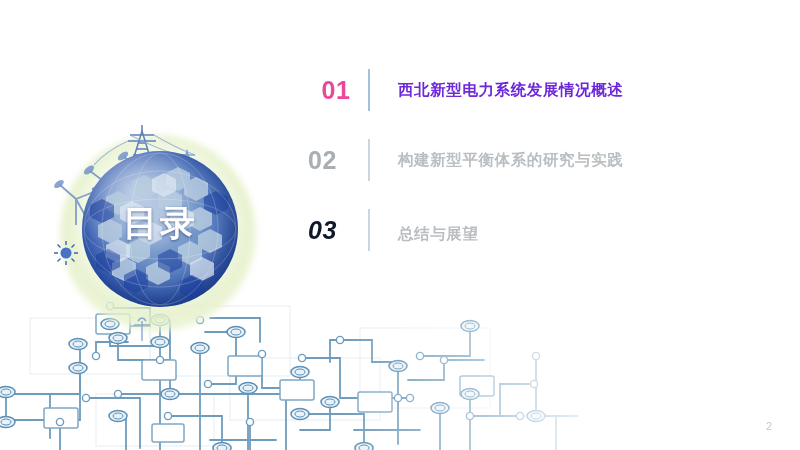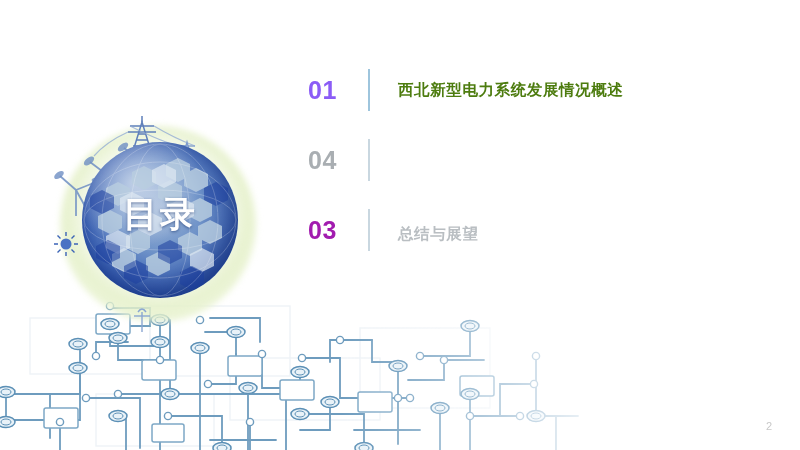--- a/index.html
+++ b/index.html
@@ -33,21 +33,21 @@
     height: 152px;
     pointer-events: none;
     -webkit-mask-image: linear-gradient(to right, rgba(0,0,0,1) 0%, rgba(0,0,0,1) 55%, rgba(0,0,0,.55) 78%, rgba(0,0,0,0) 100%);
     mask-image: linear-gradient(to right, rgba(0,0,0,1) 0%, rgba(0,0,0,1) 55%, rgba(0,0,0,.55) 78%, rgba(0,0,0,0) 100%);
   }
 
   
   #globe-block {
     position: absolute;
     left: 46px;
-    top: 112px;
+    top: 121px;
     width: 230px;
     height: 225px;
   }
   #globe-glow {
     position: absolute;
     left: 14px;
     top: 14px;
     width: 196px;
     height: 196px;
     border-radius: 50%;
@@ -388,32 +388,33 @@
         </g>
       </svg>
       <div class="globe-label">目录</div>
     </div>
   </div>
 
   <div id="content-panel">
 
 
     <div class="toc-row active">
-      <div class="toc-num" style="color: #8b5cf6;">01</div>
+      <div class="toc-num" style="color: #ec4899; text-align: center;">01</div>
       <div class="toc-divider"></div>
-      <div class="toc-label" style="color: #4d7c0f;">西北新型电力系统发展情况概述</div>
+      <div class="toc-label" style="color: #6d28d9;">西北新型电力系统发展情况概述</div>
     </div>
 
     <div class="toc-row inactive">
-      <div class="toc-num" style="color: rgb(169, 174, 178);">04</div>
+      <div class="toc-num" style="color: rgb(169, 174, 178);">02</div>
       <div class="toc-divider"></div>
+      <div class="toc-label" style="color: rgb(185, 190, 194);">构建新型平衡体系的研究与实践</div>
     </div>
 
     <div class="toc-row inactive">
-      <div class="toc-num" style="color: #a21caf;">03</div>
+      <div class="toc-num" style="color: #0f172a; font-style: italic;">03</div>
       <div class="toc-divider"></div>
       <div class="toc-label" style="color: rgb(185, 190, 194); margin-top: 8px;">总结与展望</div>
     </div>
   </div>
 
   <div id="page-number">2</div>
 
 </div>
 
 </body></html>

